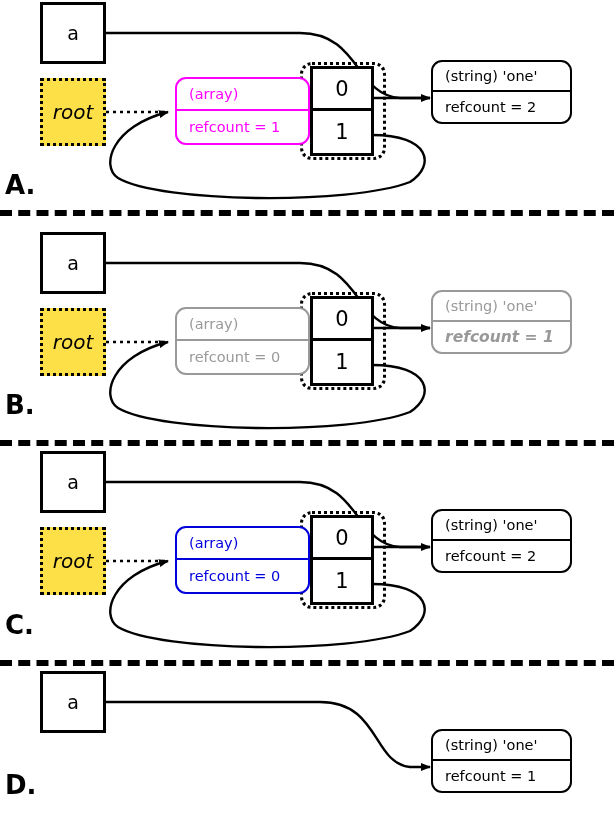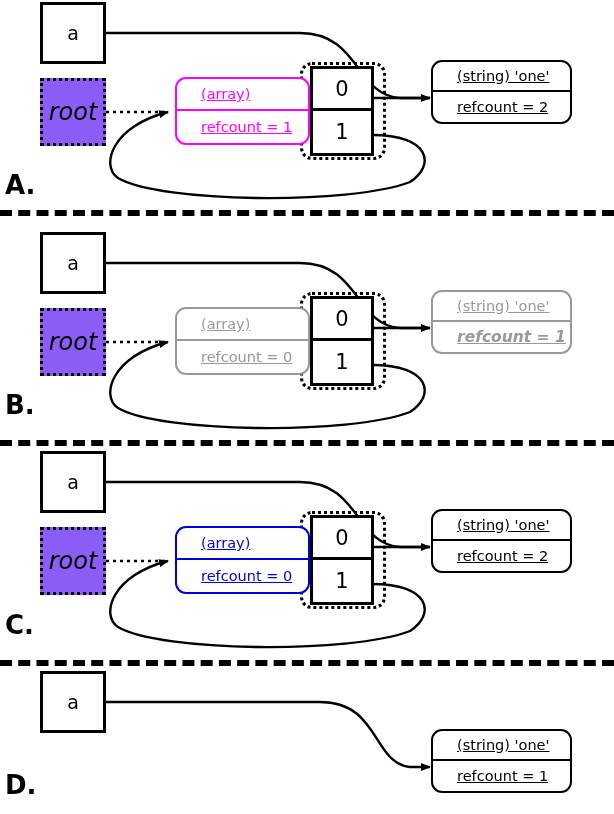--- a/index.html
+++ b/index.html
@@ -34,47 +34,46 @@
     display: flex;
     align-items: center;
     justify-content: center;
     font-size: 19px;
     color: #000000;
   }
   .root-box {
     position: absolute;
     box-sizing: border-box;
     border: 3px dotted #000000;
-    background: #8b5cf6;
+    background: #fde047;
     display: flex;
     align-items: center;
     justify-content: center;
-    font-size: 24px;
+    font-size: 20px;
     font-style: italic;
     color: #000000;
   }
   
   .zval {
     position: absolute;
     box-sizing: border-box;
     border: 2.5px solid #000000;
     border-radius: 11px;
     background: #ffffff;
     overflow: hidden;
   }
   .zval .zrow {
     box-sizing: border-box;
     height: 50%;
     display: flex;
     align-items: center;
-    padding-left: 24px;
+    padding-left: 12px;
     font-size: 14.5px;
     color: #000000;
     white-space: nowrap;
-    text-decoration: underline;
   }
   .zval .zrow.top {
     border-bottom: 2.5px solid #000000;
   }
   
   .zval.accent-magenta { border-color: #ff00ff; }
   .zval.accent-magenta .zrow { color: #ff00ff; }
   .zval.accent-magenta .zrow.top { border-bottom-color: #ff00ff; }
   
   .zval.accent-blue { border-color: #0000dd; }

